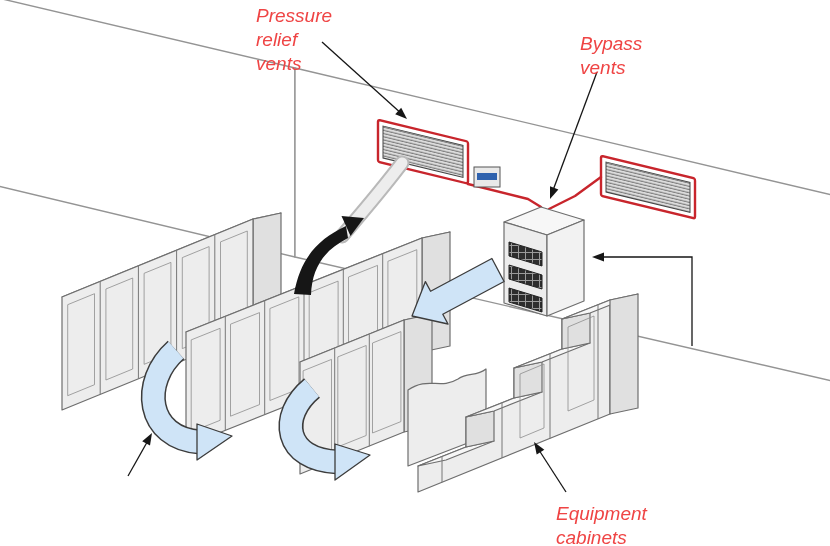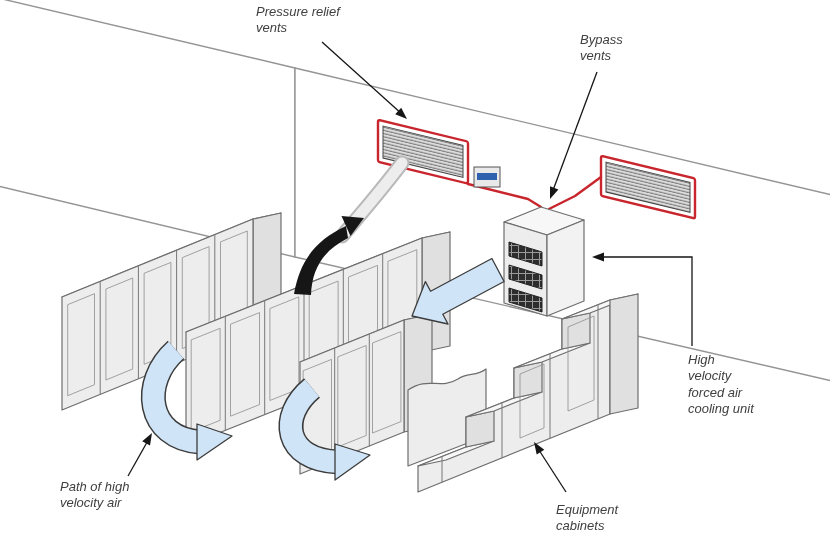--- a/index.html
+++ b/index.html
@@ -1,20 +1,20 @@
 <!DOCTYPE html>
 <html style="--pipe-red: #c8252c; --airflow-blue: #cfe4f7; --airflow-outline: #3c3c3c; --cabinet-fill: #ededed; --outline: #6e6e6e;"><head>
 <meta charset="utf-8">
 <style>
   *{margin:0;padding:0;box-sizing:border-box}
   html,body{background:#ffffff}
   body{font-family:"Liberation Sans",sans-serif}
   .stage{position:relative;width:830px;height:546px;background:#fff;overflow:hidden}
   .stage svg{position:absolute;left:0;top:0}
-  .lbl{position:absolute;font-style:italic;font-size:13px;line-height:1.25;color:#404040}
+  .lbl{position:absolute;font-style:italic;font-size:19px;line-height:1.25;color:#ef4444}
   .wall{fill:#ffffff;stroke:#949494;stroke-width:1.4;stroke-linejoin:round}
   .outline{stroke:var(--outline,#6e6e6e);stroke-width:1.2;stroke-linejoin:round}
   .front{fill:var(--cabinet-fill,#ededed)}
   .topface{fill:#f7f7f7}
   .sideface{fill:#e0e0e0}
   .seam{stroke:#777;stroke-width:1;fill:none}
   .panel{stroke:#8d8d8d;stroke-width:.8;fill:none}
   .pipe{stroke:var(--pipe-red,#c8252c);stroke-width:2.4;fill:none;stroke-linejoin:round;stroke-linecap:round}
   .air{fill:var(--airflow-blue,#cfe4f7);stroke:var(--airflow-outline,#3c3c3c);stroke-width:1.3;stroke-linejoin:round}
   .air-under{stroke:var(--airflow-outline,#3c3c3c);stroke-width:25;fill:none}
@@ -155,17 +155,15 @@
       <line class="leader" x1="566" y1="492" x2="537" y2="447"></line>
       <polygon class="ah" points="534,442 544.3,449.7 536.7,454.5"></polygon>
 
       <line class="leader" x1="128" y1="476" x2="150" y2="437"></line>
       <polygon class="ah" points="152,433 150,445.6 142.2,441.2"></polygon>
     </g>
   </svg>
 
   <div class="lbl" style="left:256px;top:4px;width:86px">Pressure relief vents</div>
   <div class="lbl" style="left:580px;top:32px;width:70px">Bypass vents</div>
-  <div class="lbl" style="left:688px;top:352px;width:68px">High velocity forced air cooling unit</div>
   <div class="lbl" style="left:556px;top:502px;width:110px">Equipment cabinets</div>
-  <div class="lbl" style="left:60px;top:479px;width:110px">Path of high velocity air</div>
 
 </div>
 
 </body></html>

